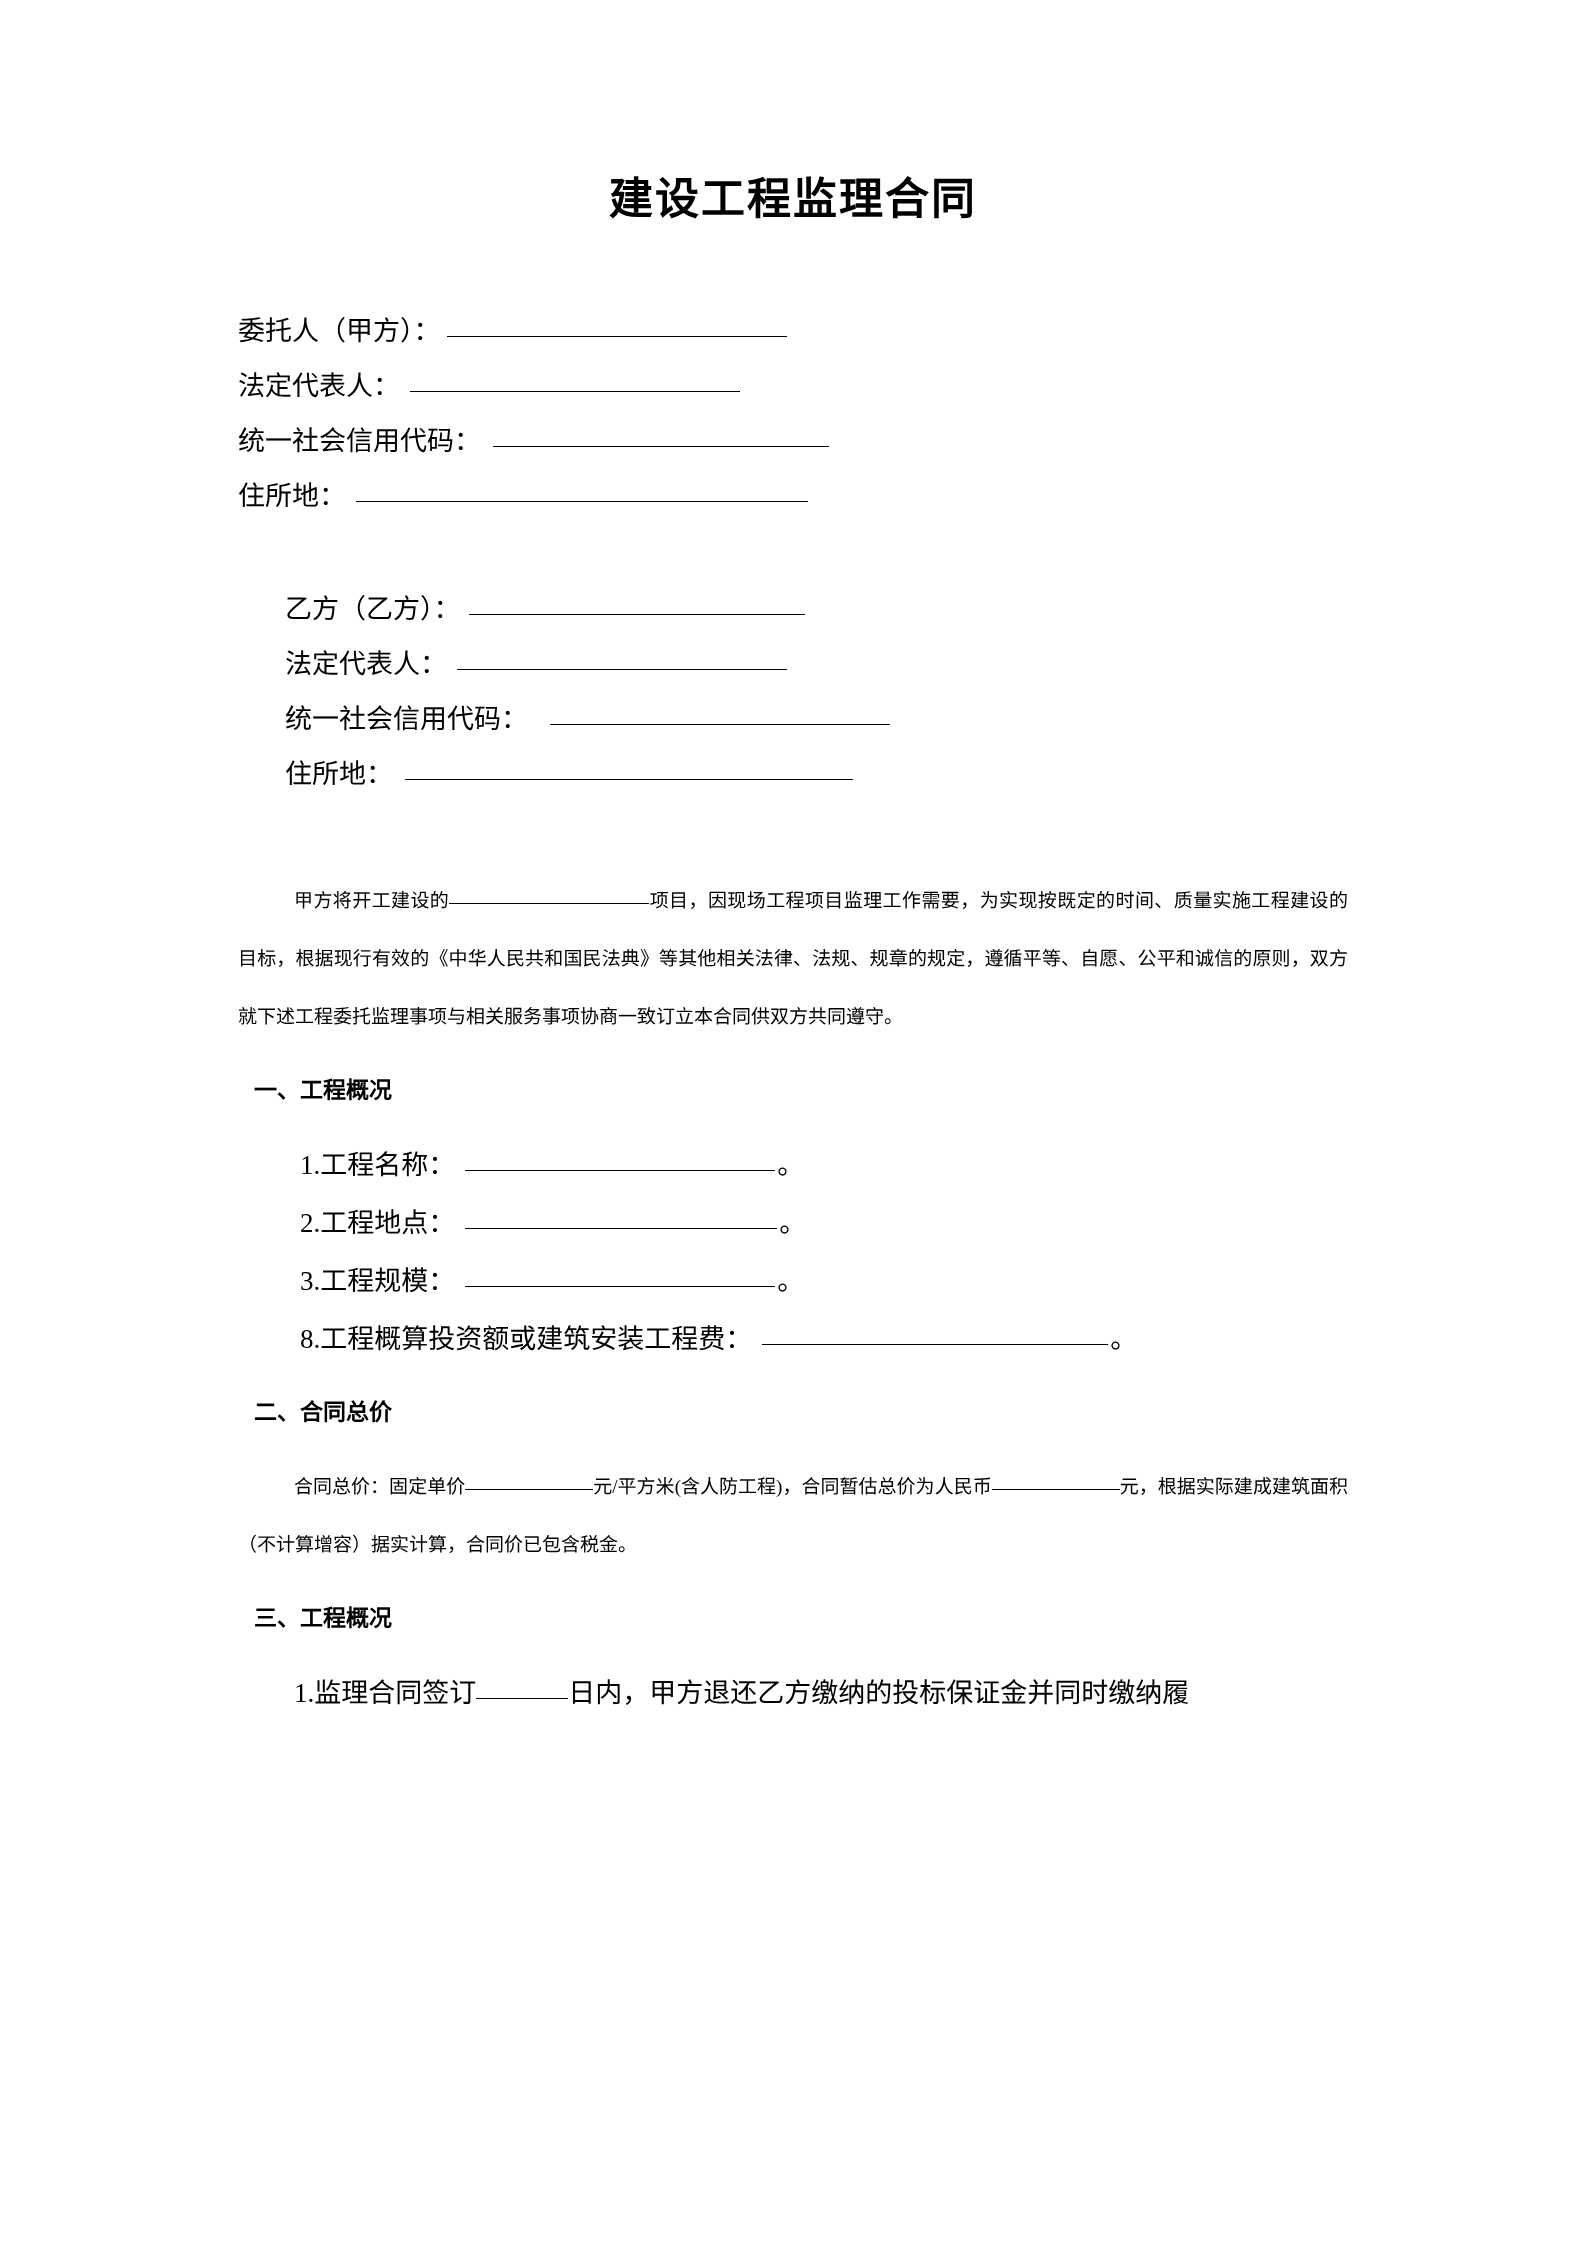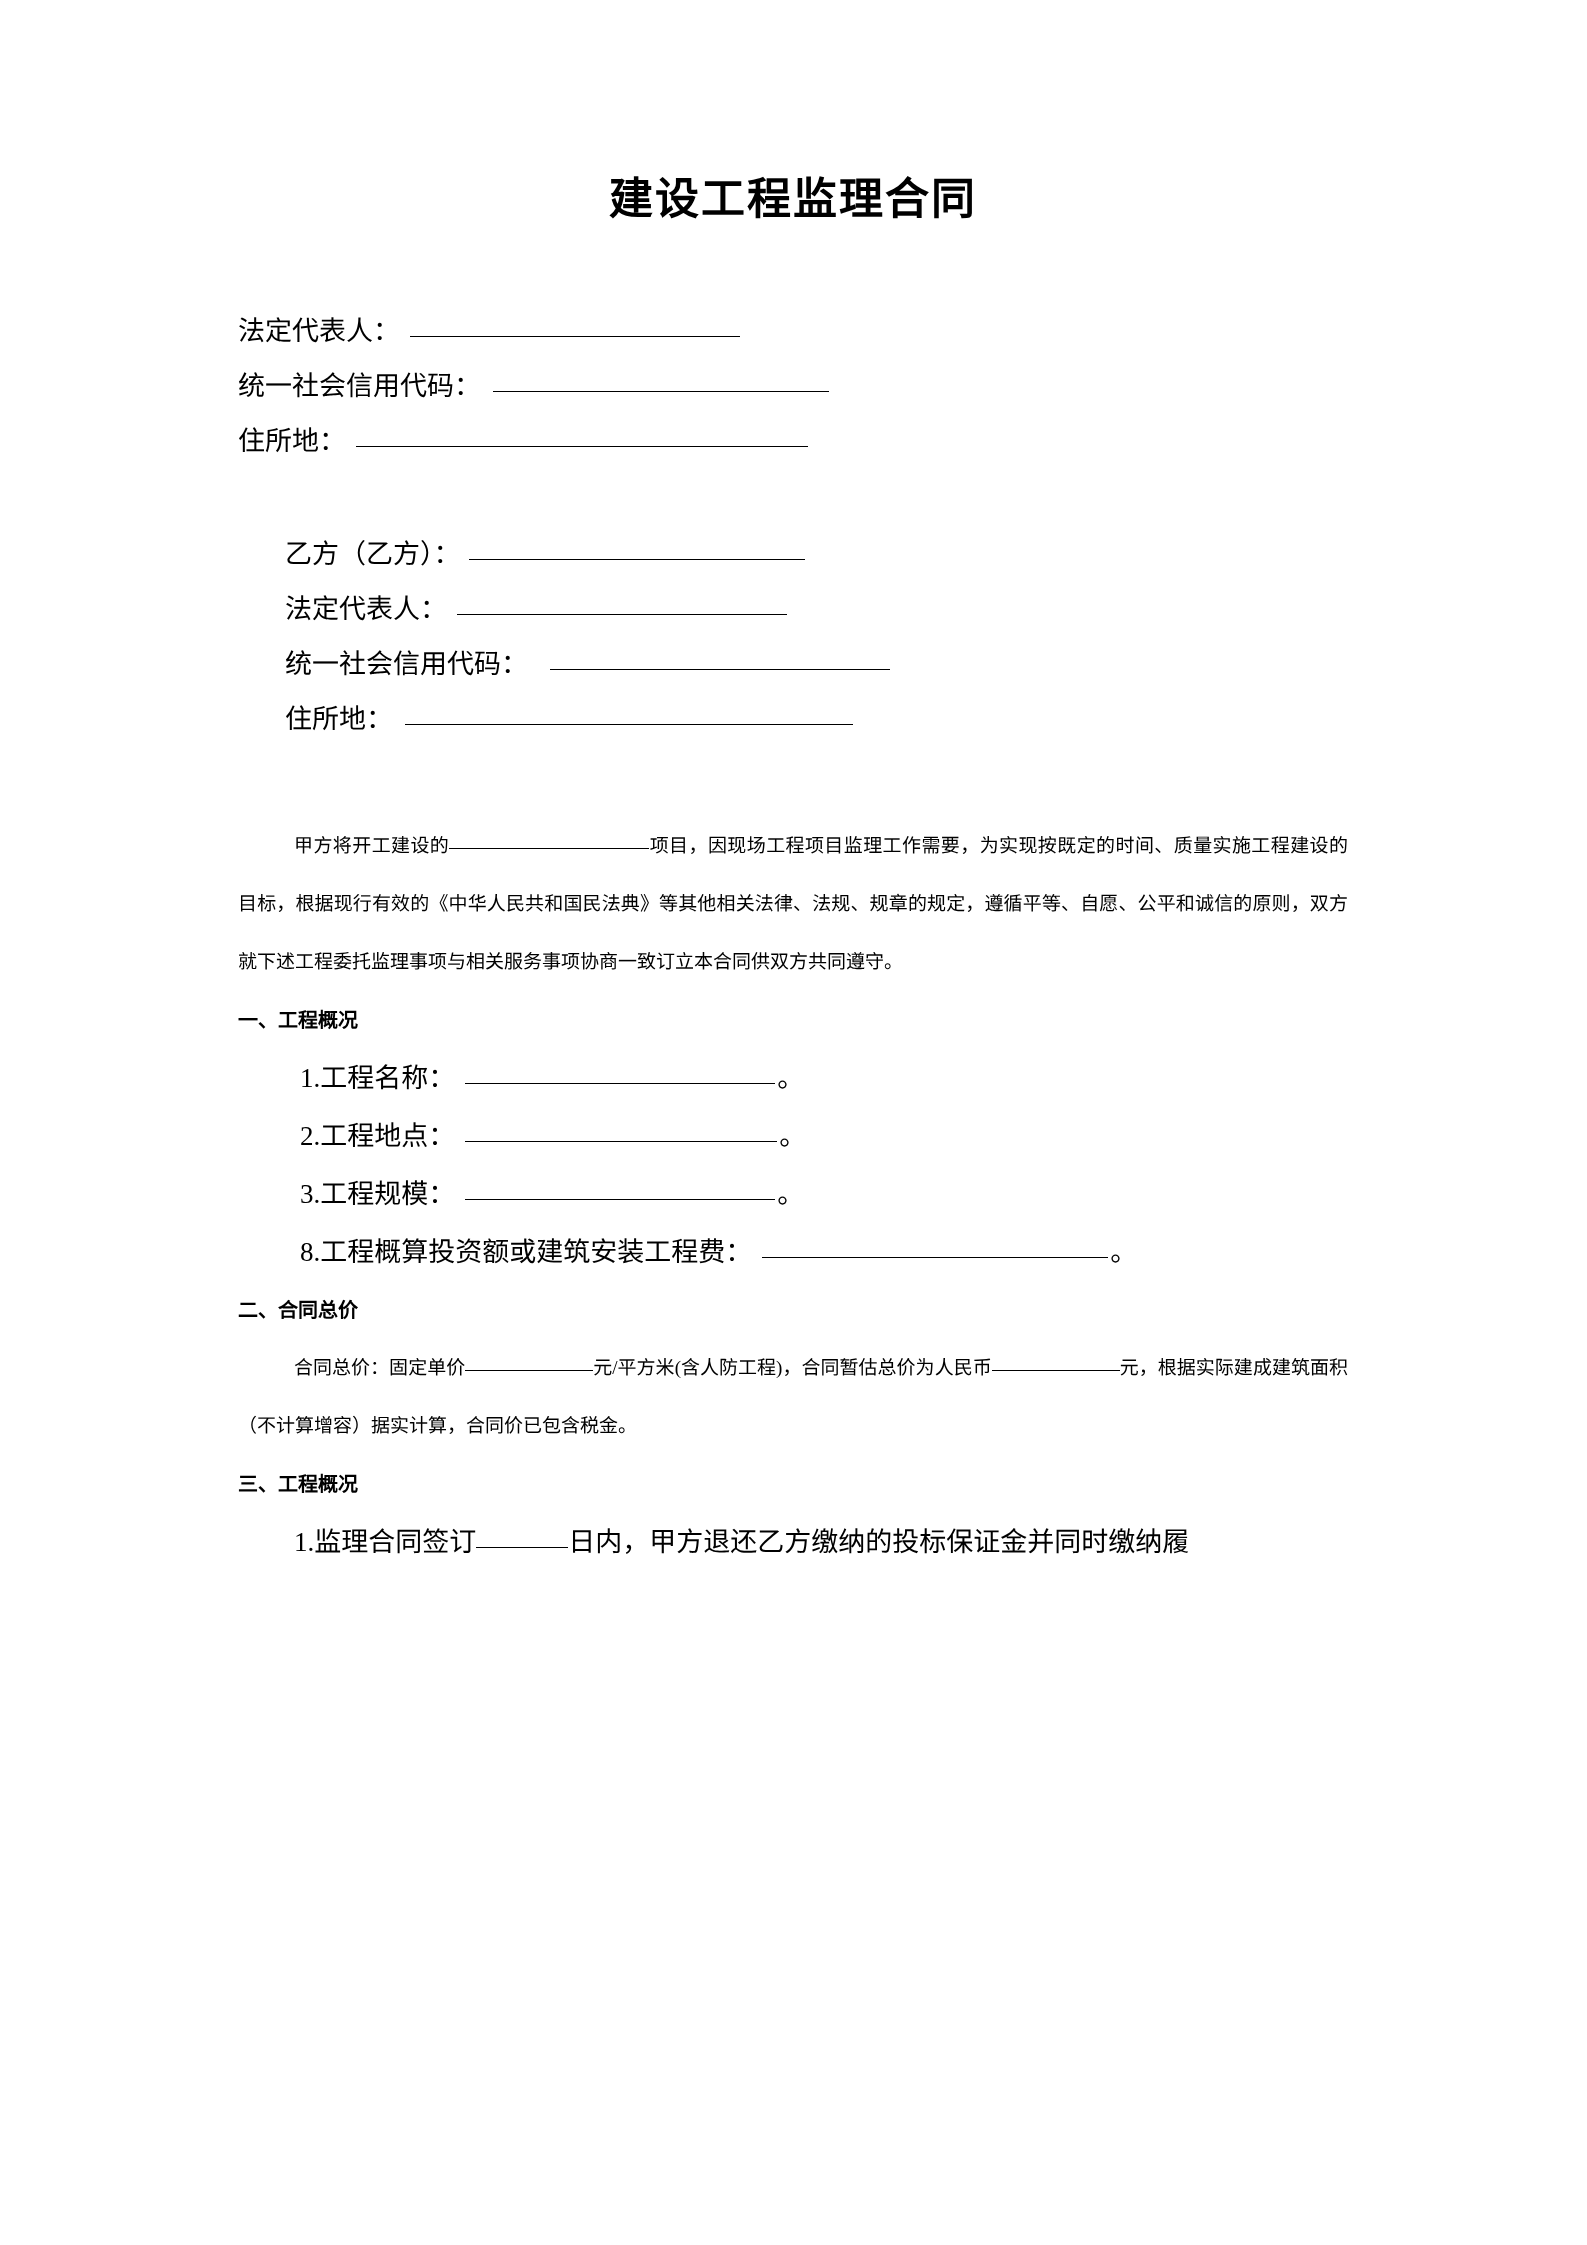--- a/index.html
+++ b/index.html
@@ -89,24 +89,24 @@
     height: 0;
     vertical-align: 3px;
   }
   .ib-project { width: 200px; }
   .ib-price   { width: 128px; }
   .ib-rmb     { width: 128px; }
   .ib-days    { width: 92px; }
 
   
   .section-heading {
-    font-size: 20px;
+    font-size: 23px;
     font-weight: bold;
     line-height: 58px;
-    margin: 0;
+    margin: 16px;
   }
 
   
   .item {
     font-size: 27px;
     line-height: 58px;
     margin: 0;
     padding-left: 62px;
     white-space: nowrap;
   }
@@ -136,20 +136,23 @@
 </head>
 <body>
 
 <div class="page">
   <div class="content">
 
     <h1 class="doc-title">建设工程监理合同</h1>
 
     <div class="party-block first">
 
+      <div class="field-line">
+        <span class="field-label">委托人（甲方）：</span><span class="blank w1"></span>
+      </div>
 
       <div class="field-line">
         <span class="field-label">法定代表人：</span><span class="blank w2"></span>
       </div>
 
       <div class="field-line">
         <span class="field-label">统一社会信用代码：</span><span class="blank w3"></span>
       </div>
 
       <div class="field-line">

